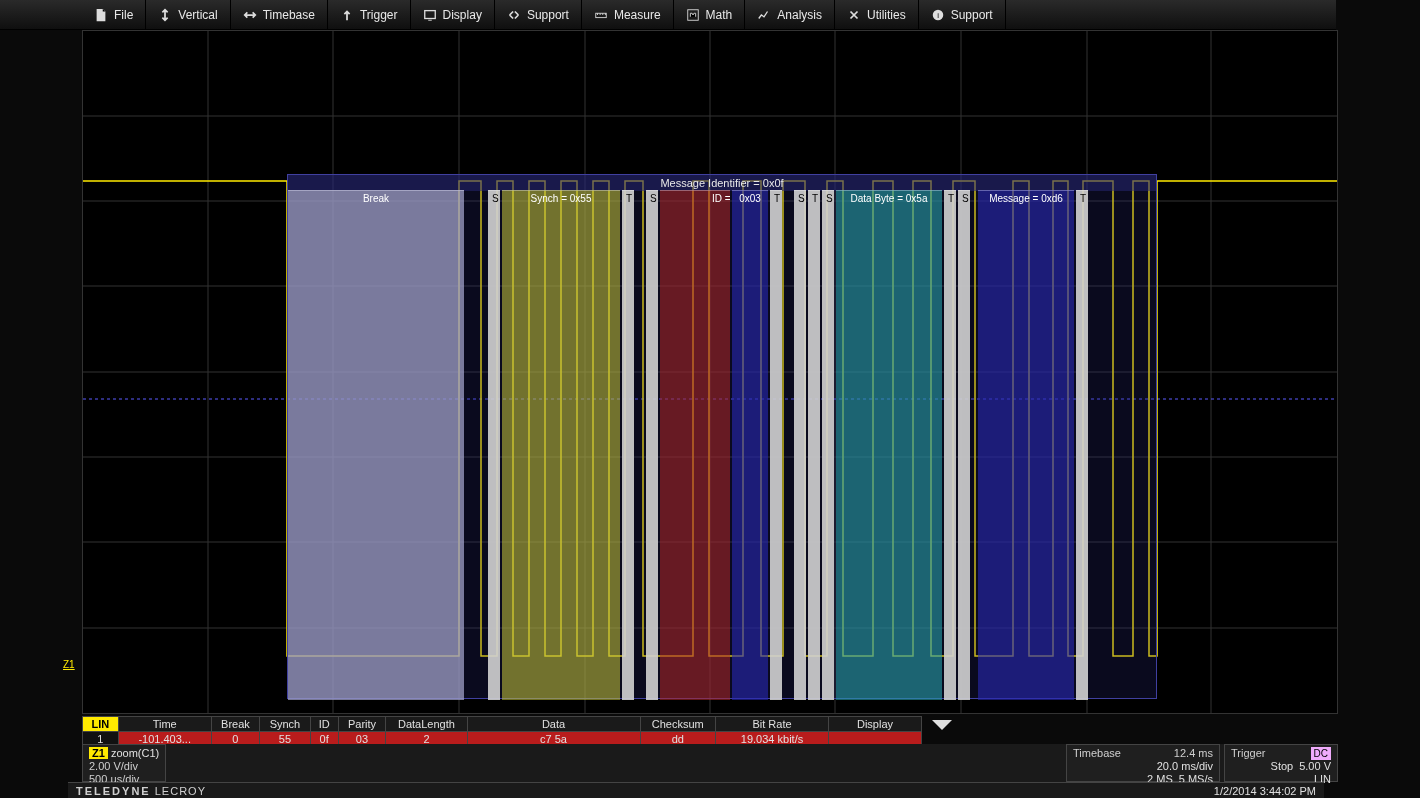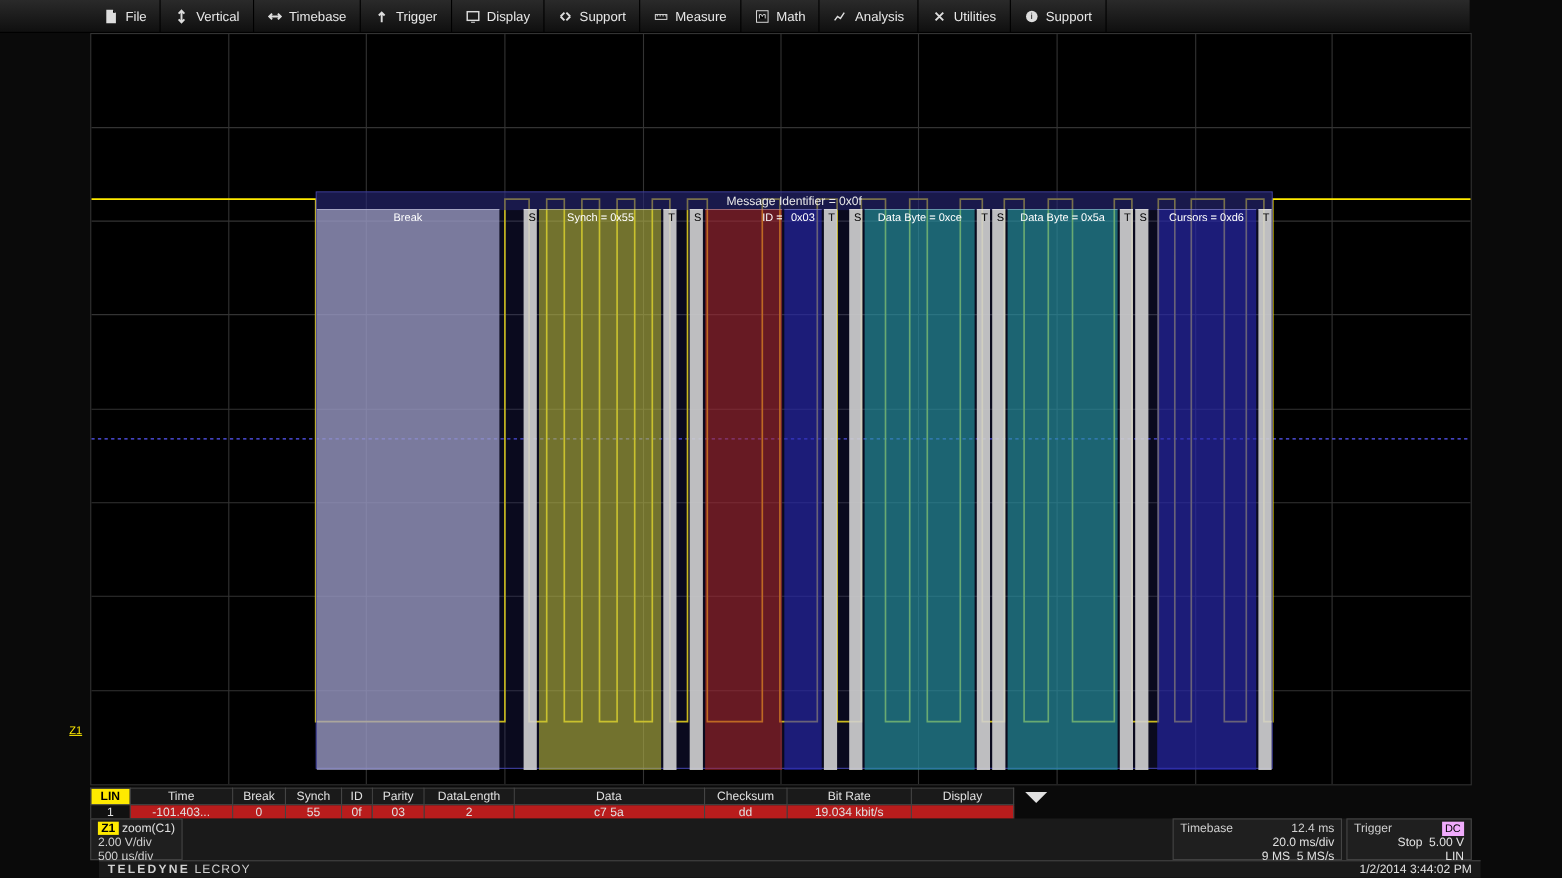--- a/index.html
+++ b/index.html
@@ -173,21 +173,21 @@
     line-height: 13px;
     text-align: right;
   }
   .rchip .hdr { text-align: left; color: #cfcfcf; display:flex; justify-content:space-between; }
   .rchip .r2  { display:flex; justify-content:flex-end; gap:6px; }
   .dc-badge { background:#f0abfc; color:#000; padding:0 3px; font-size:10px; }
 
   
   .footer {
     position: absolute;
-    top: 782px; left: 90px;
+    top: 782px; left: 68px;
     width: 1256px;
     height: 16px;
     background: #1a1a1a;
     border-top: 1px solid #444;
     display: flex;
     align-items: center;
     justify-content: space-between;
     padding: 0 8px;
     box-sizing: border-box;
     font-size: 11px;
@@ -338,41 +338,38 @@
       <div class="f f-par" style="width:36px">
           <div class="flabel">0x03</div>
         </div>
       <div class="f f-t" style="width:12px">
           <div class="flabel">T</div>
         </div>
       <div class="f gap" style="width:8px"></div>
       <div class="f f-s" style="width:12px">
           <div class="flabel">S</div>
         </div>
-      <div class="f f-data" style="width:106px">
-          <div class="flabel">Data Byte = 0xce</div>
-        </div>
       <div class="f f-t" style="width:12px">
           <div class="flabel">T</div>
         </div>
       <div class="f f-s" style="width:12px">
           <div class="flabel">S</div>
         </div>
       <div class="f f-data" style="width:106px">
           <div class="flabel">Data Byte = 0x5a</div>
         </div>
       <div class="f f-t" style="width:12px">
           <div class="flabel">T</div>
         </div>
       <div class="f f-s" style="width:12px">
           <div class="flabel">S</div>
         </div>
       <div class="f gap" style="width:4px"></div>
       <div class="f f-chk" style="width:96px">
-          <div class="flabel">Cursors = 0xd6</div>
+          <div class="flabel">Message = 0xd6</div>
         </div>
       <div class="f f-t" style="width:12px">
           <div class="flabel">T</div>
         </div>
     </div>
   </div>
 </div>
 
 <div class="decode-table">
   <table>
@@ -420,21 +417,21 @@
 
   <div class="rchip" style="min-width:140px">
     <div class="hdr">
       <span>Timebase</span>
       <span>12.4 ms</span>
     </div>
     <div class="r2">
         <span>20.0 ms/div</span>
       </div>
     <div class="r2">
-      <span>9 MS</span>
+      <span>2 MS</span>
       <span>5 MS/s</span>
     </div>
   </div>
 
   <div class="rchip" style="min-width:100px">
     <div class="hdr">
       <span>Trigger</span>
       <span class="dc-badge">DC</span>
     </div>
     <div class="r2">

